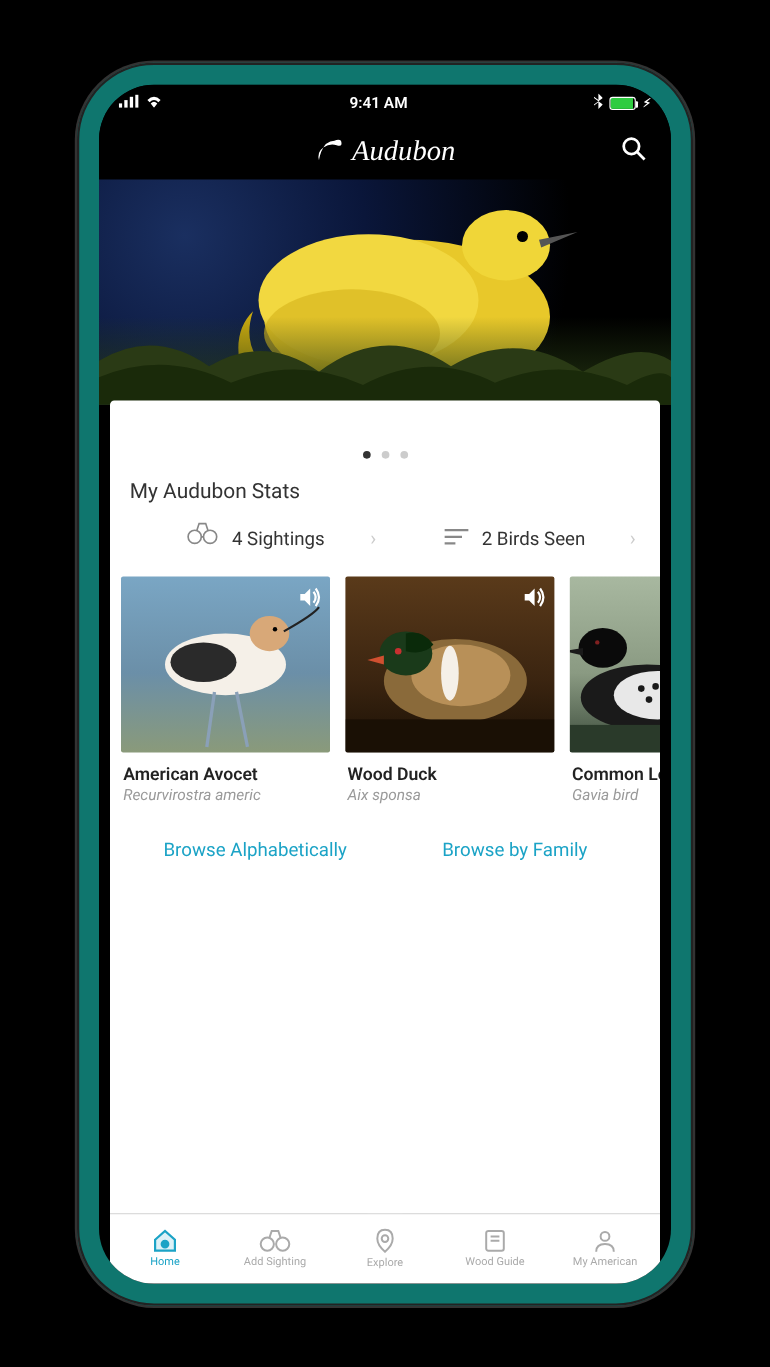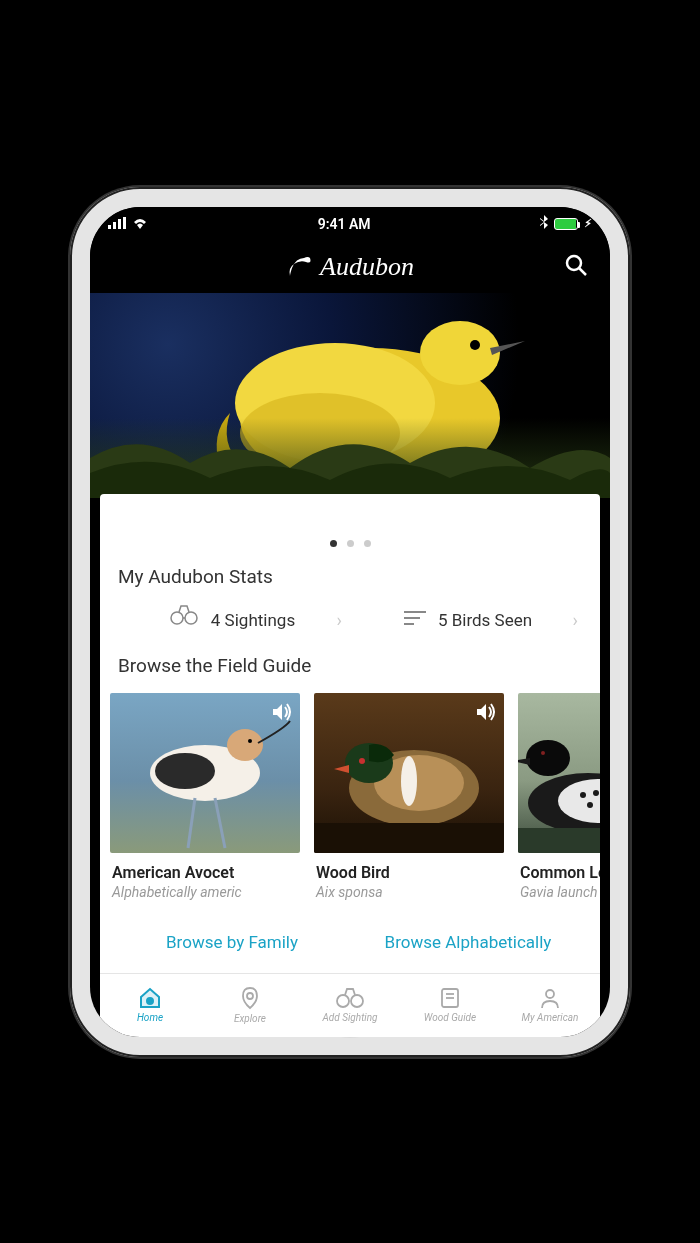--- a/index.html
+++ b/index.html
@@ -7,22 +7,22 @@
     background: #000;
     width: 700px;
     height: 1243px;
     display: flex;
     align-items: center;
     justify-content: center;
     font-family: -apple-system, BlinkMacSystemFont, "Segoe UI", Roboto, Helvetica, Arial, sans-serif;
   }
   .phone-frame {
     width: 560px;
-    height: 870px;
-    background: #e5e5e5;
+    height: 1130px;
+    background: #0f766e;
     border-radius: 70px;
     padding: 20px;
     box-shadow: 0 0 0 2px #333, inset 0 0 0 2px #222;
     position: relative;
   }
   .phone-screen {
     width: 100%;
     height: 100%;
     background: #000;
     border-radius: 50px;
@@ -120,21 +120,21 @@
   .tab-bar {
     height:64px;
     background:#fff;
     border-top:1px solid #e5e5e5;
     display:flex;
     margin: 0 10px;
     position: relative;
     z-index: 2;
   }
   .tab { flex:1; display:flex; flex-direction:column; align-items:center; justify-content:center; gap:3px; }
-  .tab-label { font-size:10px; color:#aaa;font-style:italic; }
+  .tab-label { font-size:10px; color:#aaa; }
   .tab.active .tab-label { color:#1ba3c6; }
   .tab.active svg { stroke:#1ba3c6; fill:#1ba3c6; }
   
   .home-btn {
     position:absolute; bottom:22px; left:50%; transform:translateX(-50%);
     width:66px; height:66px; border-radius:50%;
     background: radial-gradient(circle at 40% 35%, #2a2a2a, #000);
     box-shadow: inset 0 0 0 3px #1a1a1a, 0 1px 2px #333;
   }
   
@@ -235,26 +235,25 @@
           <span class="chev">›</span>
         </div>
         <div class="stat">
           <span>
             <svg width="22" height="16" viewBox="0 0 22 16" stroke="#888" stroke-width="2">
                 <line x1="0" y1="2" x2="22" y2="2"></line>
                 <line x1="0" y1="8" x2="16" y2="8"></line>
                 <line x1="0" y1="14" x2="10" y2="14"></line>
               </svg>
           </span>
-          <span class="stat-text">5 Birds Seen</span>
+          <span class="stat-text">2 Birds Seen</span>
           <span class="chev">›</span>
         </div>
       </div>
 
-      <div class="section-title">Browse the Field Guide</div>
 
       <div class="fg-scroll">
 
         <div class="fg-card">
           <div class="fg-img avocet-bg">
             <svg width="100%" height="100%" viewBox="0 0 190 160">
                 <ellipse cx="95" cy="80" rx="55" ry="28" fill="#f5f0e8"></ellipse>
                 <ellipse cx="75" cy="78" rx="30" ry="18" fill="#2a2a2a"></ellipse>
                 <ellipse cx="135" cy="52" rx="18" ry="16" fill="#d8a878"></ellipse>
                 <circle cx="140" cy="48" r="2" fill="#000"></circle>
@@ -264,21 +263,21 @@
               </svg>
             <span class="audio-icon">
               <svg width="22" height="22" viewBox="0 0 22 22" fill="#fff">
                   <path d="M3 8 L7 8 L12 3 L12 19 L7 14 L3 14 Z"></path>
                   <path d="M15 6 Q19 11 15 16" stroke="#fff" stroke-width="2" fill="none"></path>
                   <path d="M17 3 Q23 11 17 19" stroke="#fff" stroke-width="2" fill="none"></path>
                 </svg>
             </span>
           </div>
           <div class="fg-name">American Avocet</div>
-          <div class="fg-latin">Alphabetically americ</div>
+          <div class="fg-latin">Recurvirostra americ</div>
         </div>
 
         <div class="fg-card">
           <div class="fg-img woodduck-bg">
             <svg width="100%" height="100%" viewBox="0 0 190 160">
                 <ellipse cx="100" cy="95" rx="65" ry="38" fill="#8a6a3a"></ellipse>
                 <ellipse cx="105" cy="90" rx="45" ry="28" fill="#b89058"></ellipse>
                 <ellipse cx="55" cy="70" rx="24" ry="20" fill="#1a3a1a"></ellipse>
                 <path d="M55 52 Q70 48 80 62 Q72 72 55 68 Z" fill="#0a2a0a"></path>
                 <circle cx="48" cy="68" r="3" fill="#c83030"></circle>
@@ -287,21 +286,21 @@
                 <rect x="0" y="130" width="190" height="30" fill="#1a1005"></rect>
               </svg>
             <span class="audio-icon">
               <svg width="22" height="22" viewBox="0 0 22 22" fill="#fff">
                   <path d="M3 8 L7 8 L12 3 L12 19 L7 14 L3 14 Z"></path>
                   <path d="M15 6 Q19 11 15 16" stroke="#fff" stroke-width="2" fill="none"></path>
                   <path d="M17 3 Q23 11 17 19" stroke="#fff" stroke-width="2" fill="none"></path>
                 </svg>
             </span>
           </div>
-          <div class="fg-name">Wood Bird</div>
+          <div class="fg-name">Wood Duck</div>
           <div class="fg-latin">Aix sponsa</div>
         </div>
 
         <div class="fg-card third">
           <div class="fg-img loon-bg">
             <svg width="100%" height="100%" viewBox="0 0 120 160">
                 <ellipse cx="70" cy="110" rx="60" ry="30" fill="#1a1a1a"></ellipse>
                 <ellipse cx="80" cy="108" rx="40" ry="22" fill="#e8e8e8"></ellipse>
                 <g fill="#1a1a1a">
                   <circle cx="65" cy="102" r="3"></circle>
@@ -310,53 +309,53 @@
                   <circle cx="72" cy="112" r="3"></circle>
                   <circle cx="85" cy="112" r="3"></circle>
                 </g>
                 <ellipse cx="30" cy="65" rx="22" ry="18" fill="#0a0a0a"></ellipse>
                 <circle cx="25" cy="60" r="2" fill="#802020"></circle>
                 <path d="M12 65 L-5 68 L12 72 Z" fill="#1a1a1a"></path>
                 <rect x="0" y="135" width="120" height="25" fill="#2a3a2a"></rect>
               </svg>
           </div>
           <div class="fg-name">Common Loon</div>
-          <div class="fg-latin">Gavia launch</div>
+          <div class="fg-latin">Gavia bird</div>
         </div>
       </div>
 
       <div class="browse-links">
+        <div class="browse-link">Browse Alphabetically</div>
         <div class="browse-link">Browse by Family</div>
-        <div class="browse-link">Browse Alphabetically</div>
       </div>
 
     </div>
 
     <div class="tab-bar">
       <div class="tab active">
         <svg width="24" height="22" viewBox="0 0 24 22" fill="none" stroke="#1ba3c6" stroke-width="2">
             <path d="M3 10 L12 2 L21 10 L21 20 L3 20 Z" fill="#1ba3c6" fill-opacity="0.15"></path>
             <circle cx="12" cy="14" r="3" fill="#1ba3c6"></circle>
           </svg>
         <span class="tab-label">Home</span>
       </div>
       <div class="tab">
-        <svg width="22" height="24" viewBox="0 0 22 24" fill="none" stroke="#aaa" stroke-width="1.8">
-            <path d="M11 2 Q18 2 18 10 Q18 16 11 22 Q4 16 4 10 Q4 2 11 2 Z"></path>
-            <circle cx="11" cy="10" r="3"></circle>
-          </svg>
-        <span class="tab-label">Explore</span>
-      </div>
-      <div class="tab">
         <svg width="30" height="22" viewBox="0 0 30 22" fill="none" stroke="#aaa" stroke-width="1.8">
             <circle cx="8" cy="14" r="6"></circle>
             <circle cx="22" cy="14" r="6"></circle>
             <path d="M10 8 L12 2 L18 2 L20 8"></path>
           </svg>
         <span class="tab-label">Add Sighting</span>
+      </div>
+      <div class="tab">
+        <svg width="22" height="24" viewBox="0 0 22 24" fill="none" stroke="#aaa" stroke-width="1.8">
+            <path d="M11 2 Q18 2 18 10 Q18 16 11 22 Q4 16 4 10 Q4 2 11 2 Z"></path>
+            <circle cx="11" cy="10" r="3"></circle>
+          </svg>
+        <span class="tab-label">Explore</span>
       </div>
       <div class="tab">
         <svg width="20" height="22" viewBox="0 0 20 22" fill="none" stroke="#aaa" stroke-width="1.8">
             <rect x="2" y="2" width="16" height="18" rx="2"></rect>
             <line x1="6" y1="7" x2="14" y2="7"></line>
             <line x1="6" y1="11" x2="14" y2="11"></line>
           </svg>
         <span class="tab-label">Wood Guide</span>
       </div>
       <div class="tab">

